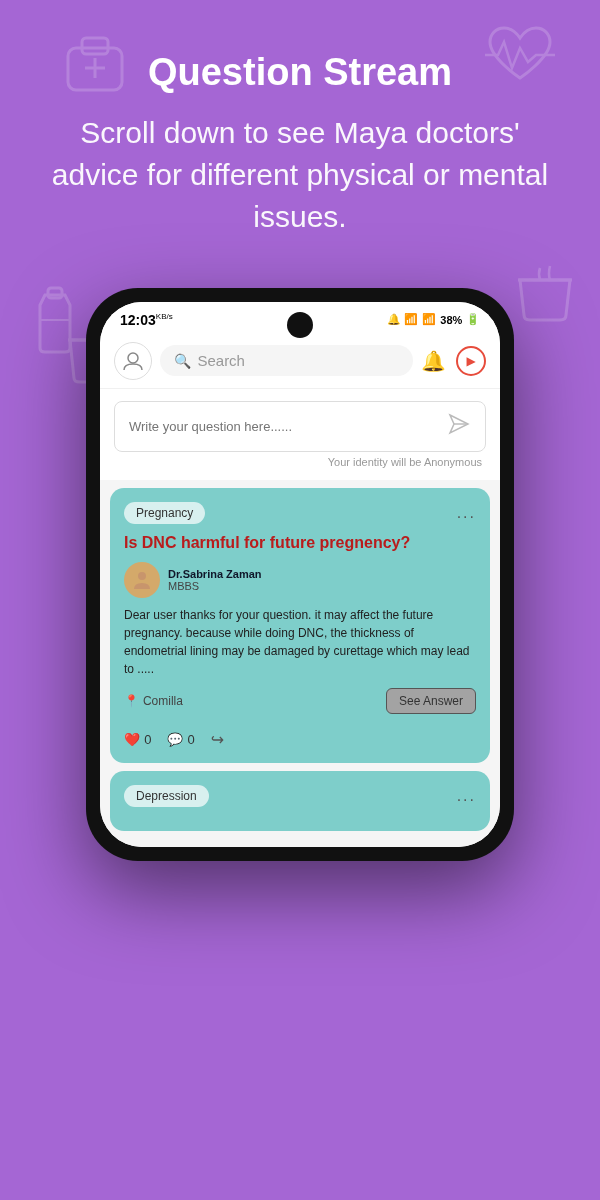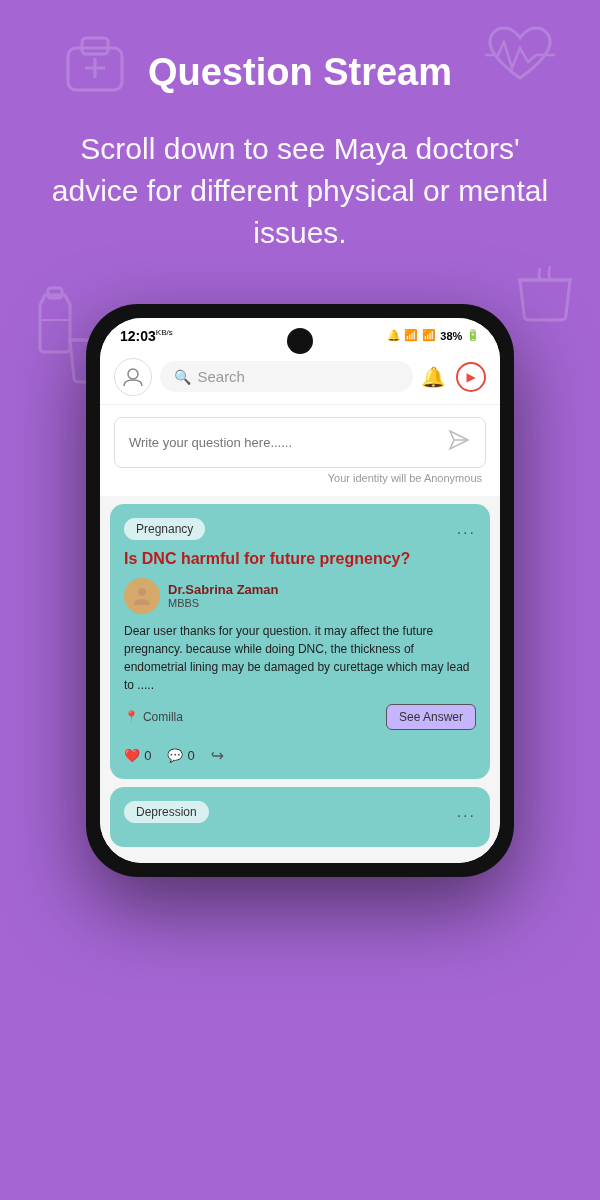--- a/index.html
+++ b/index.html
@@ -27,21 +27,21 @@
 
     
     .header-section {
       text-align: center;
       padding: 50px 40px 30px;
       color: white;
     }
     .header-title {
       font-size: 38px;
       font-weight: 800;
-      margin-bottom: 32px;
+      margin-bottom: 16px;
       line-height: 1.2;
     }
     .header-subtitle {
       font-size: 30px;
       font-weight: 400;
       line-height: 1.4;
       opacity: 0.95;
     }
 
     
@@ -246,23 +246,23 @@
       border-radius: 50%;
       background: #d4a96a;
       flex-shrink: 0;
       overflow: hidden;
       display: flex;
       align-items: center;
       justify-content: center;
       font-size: 16px;
     }
     .doctor-info .doctor-name {
-      font-size: 13px;
+      font-size: 11px;
       font-weight: 700;
-      color: #7f1d1d;
+      color: #0f172a;
     }
     .doctor-info .doctor-degree {
       font-size: 11px;
       color: #444;
     }
     .answer-preview {
       font-size: 12px;
       color: #222;
       line-height: 1.5;
       margin-bottom: 10px;
@@ -273,21 +273,21 @@
       justify-content: space-between;
     }
     .location-row {
       display: flex;
       align-items: center;
       gap: 4px;
       font-size: 12px;
       color: #444;
     }
     .see-answer-btn {
-      background: #c4b5fd;
+      background: #a3a3a3;
       border: 1.5px solid #555;
       border-radius: 6px;
       padding: 5px 12px;
       font-size: 12px;
       color: #333;
       cursor: pointer;
       font-weight: 500;
     }
     .card-actions {
       display: flex;

